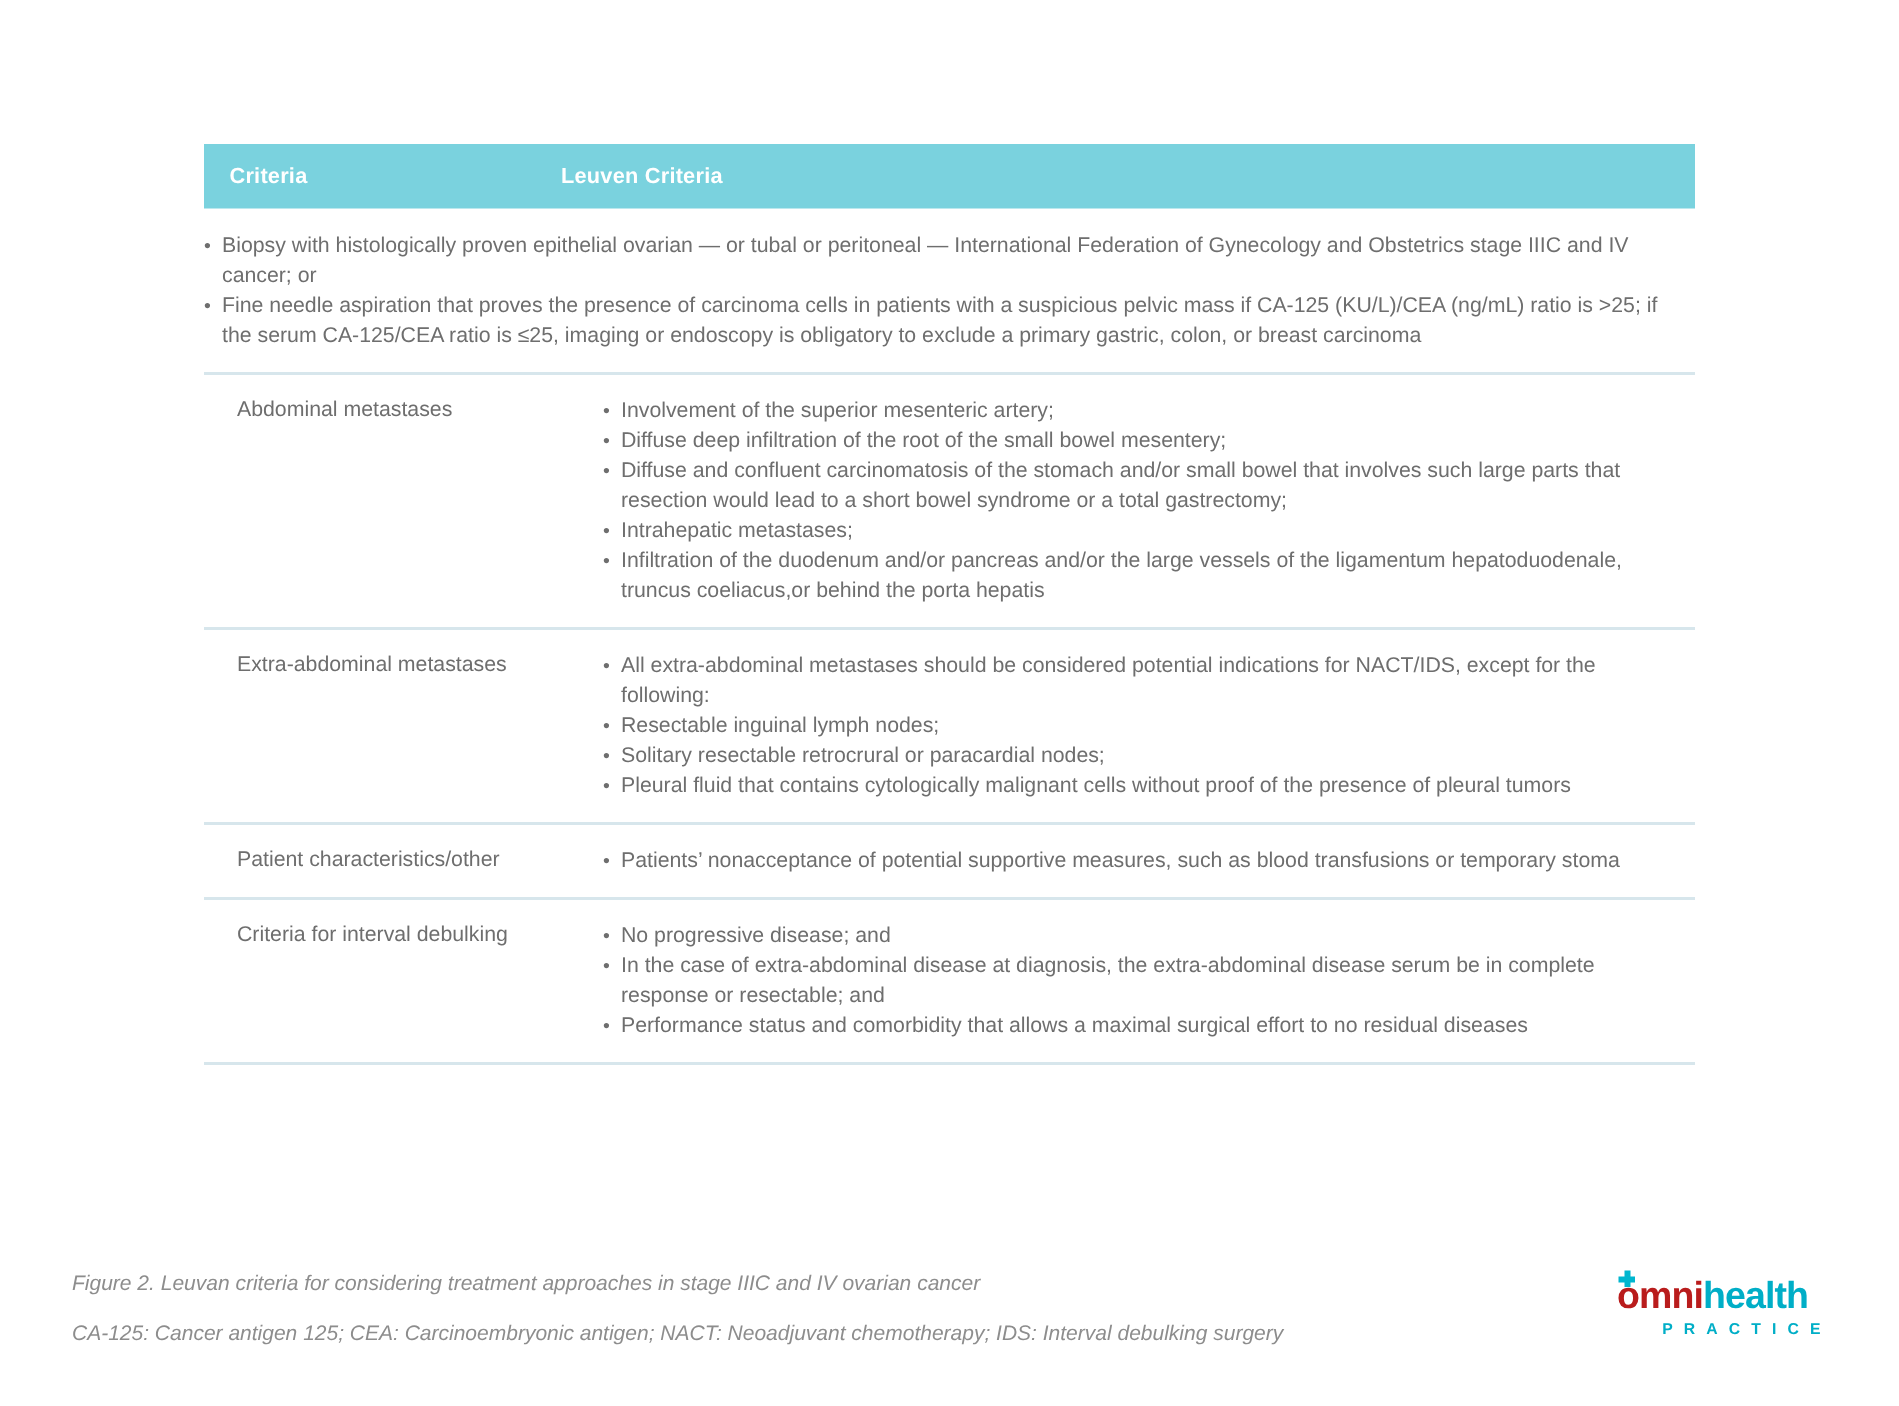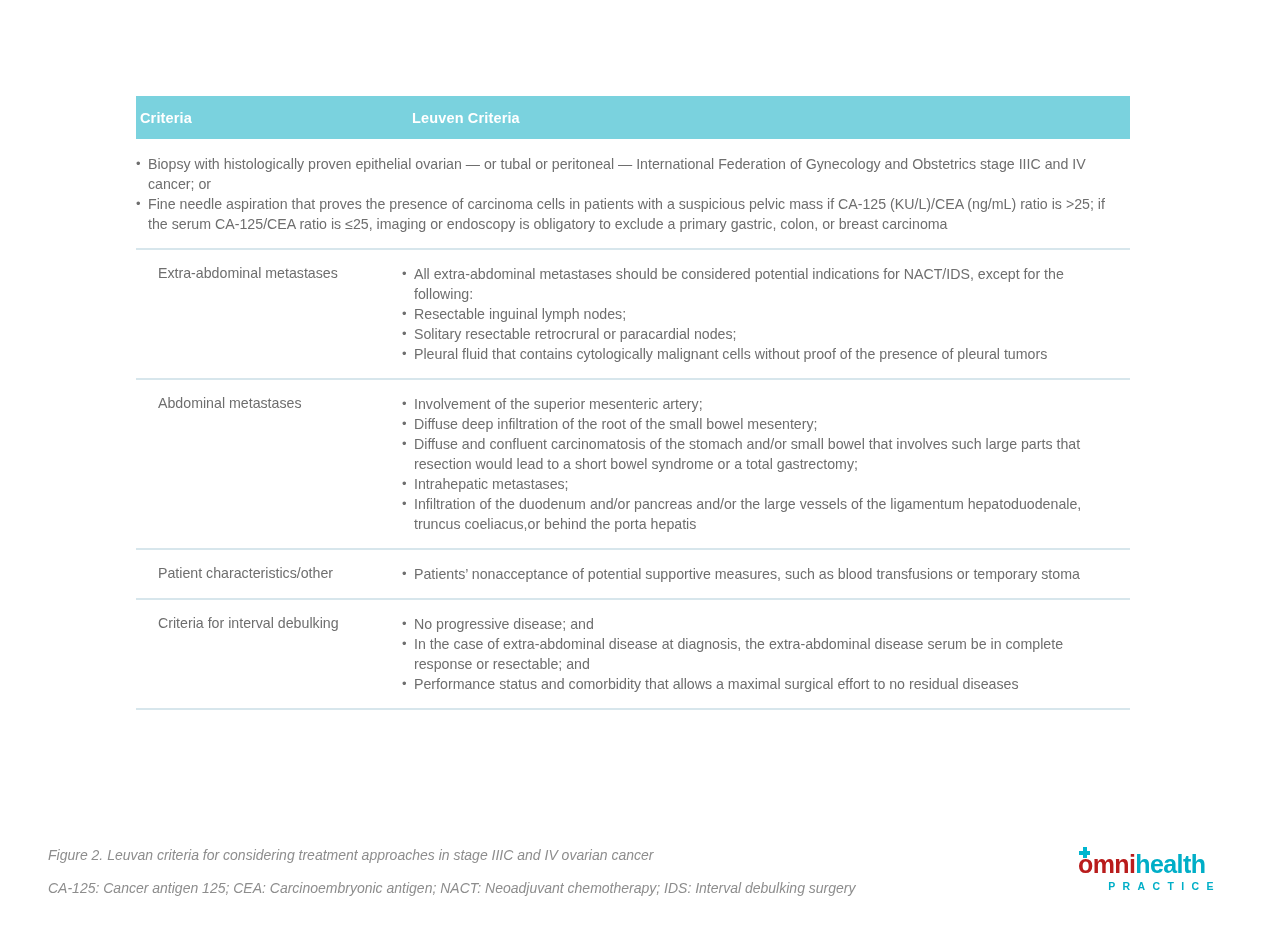--- a/index.html
+++ b/index.html
@@ -28,21 +28,21 @@
     height: 43px;
     display: flex;
     align-items: center;
   }
   .th {
     color: #ffffff;
     font-size: 14.5px;
     font-weight: bold;
     letter-spacing: 0.15px;
   }
-  .th-criteria { width: 276px; padding-left: 4px; box-sizing: border-box; }
+  .th-criteria { width: 238px; padding-left: 17px; box-sizing: border-box; }
   .th-leuven   { }
 
   .row {
     display: flex;
     border-bottom: 2px solid #d7e6ec;
     padding-top: 14px;
     padding-bottom: 14px;
   }
   .row:first-of-type { padding-top: 15px; }
 
@@ -151,39 +151,39 @@
   <div id="table-body">
       <div class="row">
         <div class="cell-content">
           <ul class="bullets">
             <li>Biopsy with histologically proven epithelial ovarian — or tubal or peritoneal — International Federation of Gynecology and Obstetrics stage IIIC and IV cancer; or</li>
             <li>Fine needle aspiration that proves the presence of carcinoma cells in patients with a suspicious pelvic mass if CA-125 (KU/L)/CEA (ng/mL) ratio is &gt;25; if the serum CA-125/CEA ratio is ≤25, imaging or endoscopy is obligatory to exclude a primary gastric, colon, or breast carcinoma</li>
           </ul>
         </div>
       </div>
       <div class="row">
-        <div class="cell-label">Extra-abdominal metastases</div>
-        <div class="cell-content">
-          <ul class="bullets">
-            <li>All extra-abdominal metastases should be considered potential indications for NACT/IDS, except for the following:</li>
-            <li>Resectable inguinal lymph nodes;</li>
-            <li>Solitary resectable retrocrural or paracardial nodes;</li>
-            <li>Pleural fluid that contains cytologically malignant cells without proof of the presence of pleural tumors</li>
-          </ul>
-        </div>
-      </div>
-      <div class="row">
         <div class="cell-label">Abdominal metastases</div>
         <div class="cell-content">
           <ul class="bullets">
             <li>Involvement of the superior mesenteric artery;</li>
             <li>Diffuse deep infiltration of the root of the small bowel mesentery;</li>
             <li>Diffuse and confluent carcinomatosis of the stomach and/or small bowel that involves such large parts that resection would lead to a short bowel syndrome or a total gastrectomy;</li>
             <li>Intrahepatic metastases;</li>
             <li>Infiltration of the duodenum and/or pancreas and/or the large vessels of the ligamentum hepatoduodenale, truncus coeliacus,or behind the porta hepatis</li>
+          </ul>
+        </div>
+      </div>
+      <div class="row">
+        <div class="cell-label">Extra-abdominal metastases</div>
+        <div class="cell-content">
+          <ul class="bullets">
+            <li>All extra-abdominal metastases should be considered potential indications for NACT/IDS, except for the following:</li>
+            <li>Resectable inguinal lymph nodes;</li>
+            <li>Solitary resectable retrocrural or paracardial nodes;</li>
+            <li>Pleural fluid that contains cytologically malignant cells without proof of the presence of pleural tumors</li>
           </ul>
         </div>
       </div>
       <div class="row">
         <div class="cell-label">Patient characteristics/other</div>
         <div class="cell-content">
           <ul class="bullets">
             <li>Patients’ nonacceptance of potential supportive measures, such as blood transfusions or temporary stoma</li>
           </ul>
         </div>

